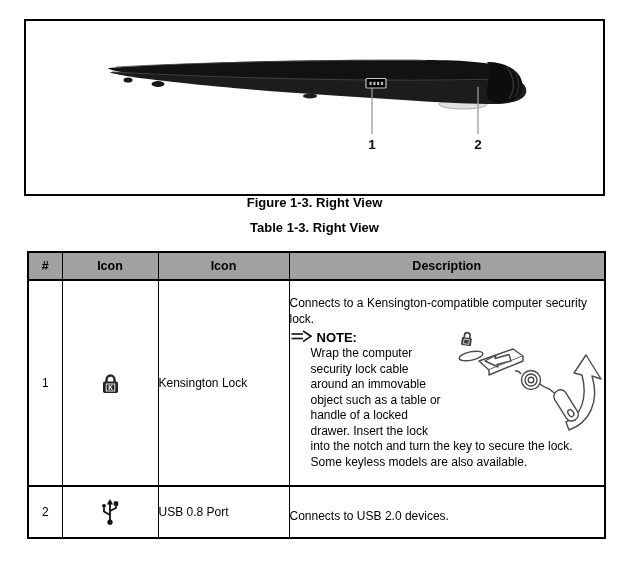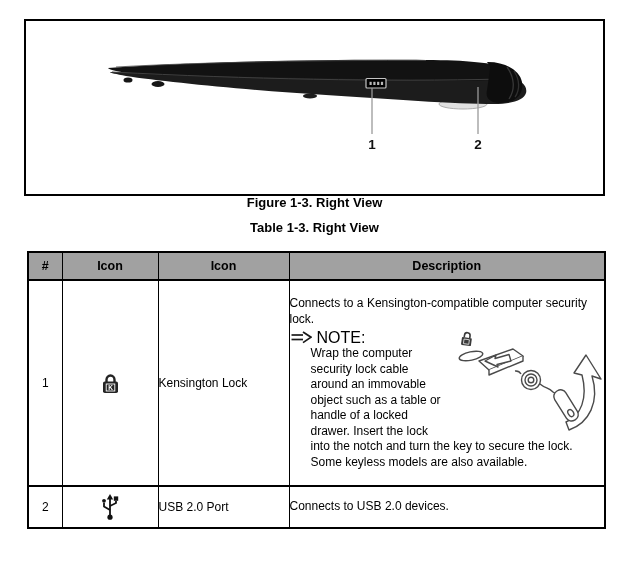--- a/index.html
+++ b/index.html
@@ -32,25 +32,25 @@
   table.ports th {
     background:#a1a1a1; font-size:12.5px; font-weight:bold;
     height:26px; text-align:center;
   }
   td.c-num  { text-align:center; }
   td.c-icon { text-align:center; }
   td.c-item { text-align:left; padding-left:11px; }
   td.c-desc { vertical-align:top; padding:5px 5px 5px 6px; line-height:15.5px; }
   tr.row-1 td { height:204px; }
   tr.row-2 td { height:40px; }
-  tr.row-2 td.c-desc { vertical-align:middle; padding-top:0; padding-bottom:0; }
+  tr.row-2 td.c-desc { vertical-align:middle; padding-top:10px; padding-bottom:0; }
   .desc-intro { margin:0 0 3px 0; }
   .note { margin-top:2px; }
   .note-illustration { float:right; width:154px; height:104px; margin:0 0 2px 3px; }
-  .note-head { font-weight:normal; font-size:16px; line-height:16px; white-space:nowrap; }
+  .note-head { font-weight:bold; font-size:13px; line-height:16px; white-space:nowrap; }
   .note-icon { display:inline-block; vertical-align:-1px; margin-right:5px; }
   .note-body { margin-left:21px; }
   .icon-svg { display:inline-block; vertical-align:middle; }
 </style>
 </head>
 <body>
 
 <div class="figure-box">
   <svg viewBox="0 0 577 173">
     <g>
@@ -175,17 +175,17 @@
         <svg class="icon-svg" width="22" height="28" viewBox="0 0 22 28">
           <circle cx="11" cy="24.2" r="2.6" fill="#111"></circle>
           <path d="M11,22 V5" stroke="#111" stroke-width="1.8" fill="none"></path>
           <path d="M11,1 L7.8,6.4 H14.2 Z" fill="#111"></path>
           <path d="M11,17 L5,13.5 V9.8" stroke="#111" stroke-width="1.8" fill="none"></path>
           <circle cx="5" cy="7.8" r="1.9" fill="#111"></circle>
           <path d="M11,13 L17,10 V8" stroke="#111" stroke-width="1.8" fill="none"></path>
           <rect x="14.8" y="3.4" width="4.4" height="4.4" fill="#111"></rect>
         </svg>
       </td>
-      <td class="c-item">USB 2.0 Port</td>
+      <td class="c-item">USB 0.8 Port</td>
       <td class="c-desc">Connects to USB 2.0 devices.</td>
     </tr>
   </tbody>
 </table>
 
 </body></html>

